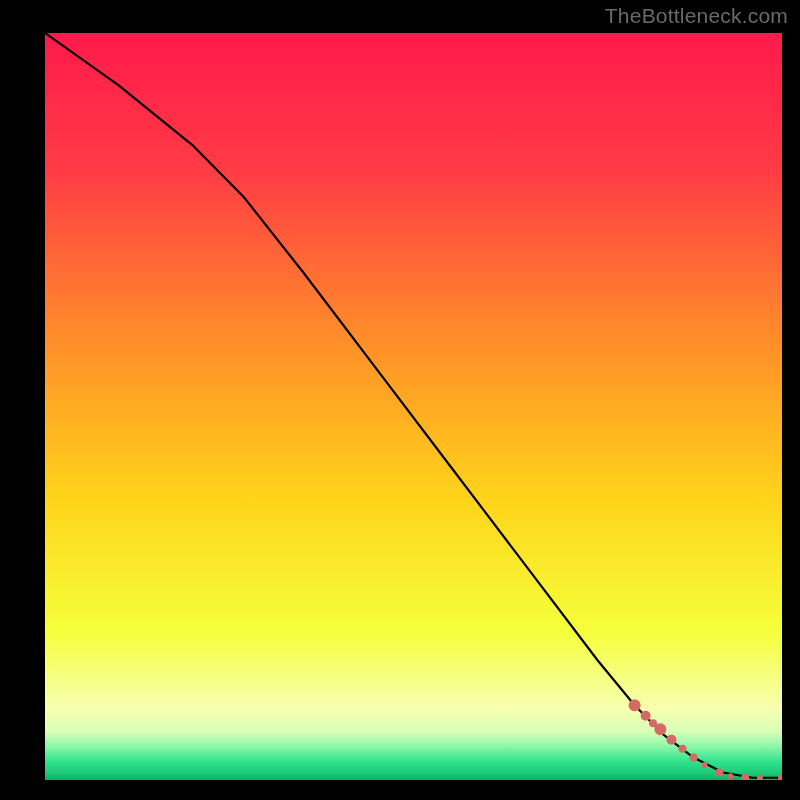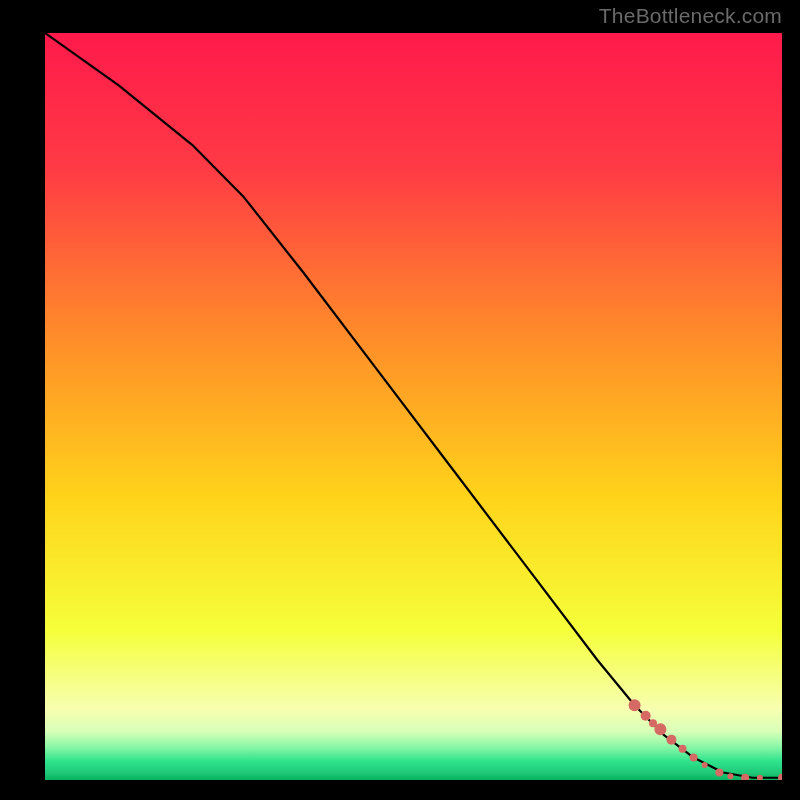--- a/index.html
+++ b/index.html
@@ -12,21 +12,21 @@
     overflow: hidden;
   }
   .frame {
     position: relative;
     width: 800px;
     height: 800px;
   }
   .attribution {
     position: absolute;
     top: 4px;
-    right: 18px;
+    right: 12px;
     color: #6a6a6a;
     font-size: 21px;
     font-weight: 400;
     letter-spacing: 0.2px;
   }
   svg {
     position: absolute;
     top: 0;
     left: 0;
   }

